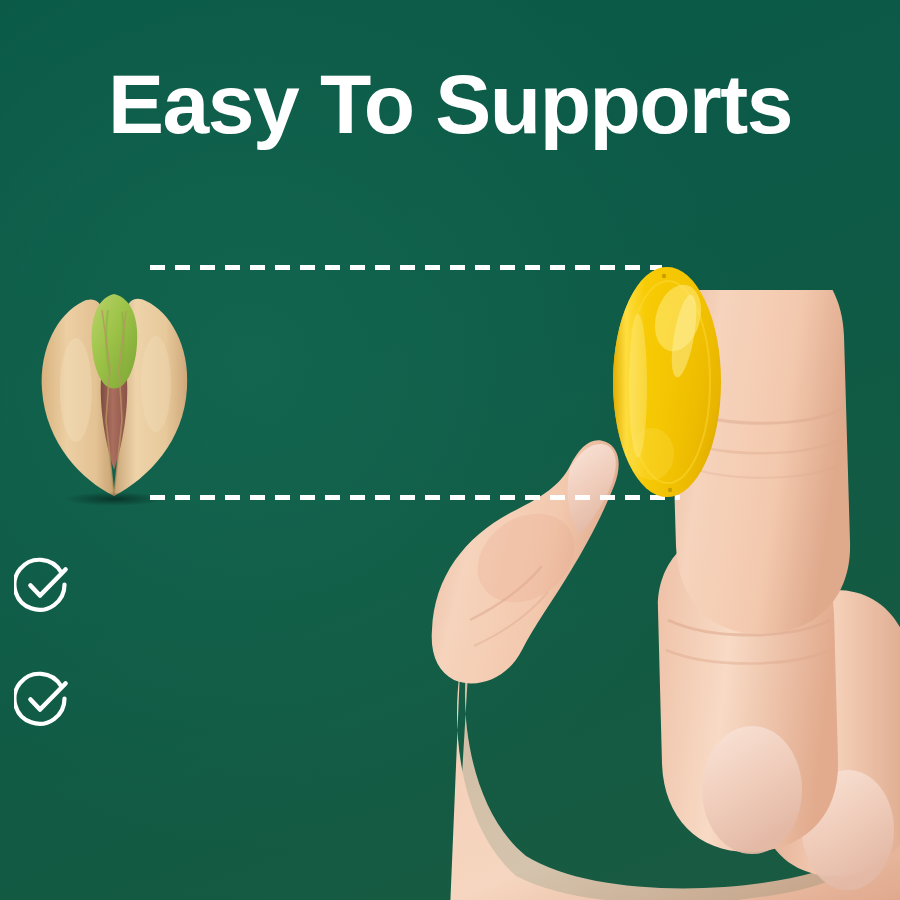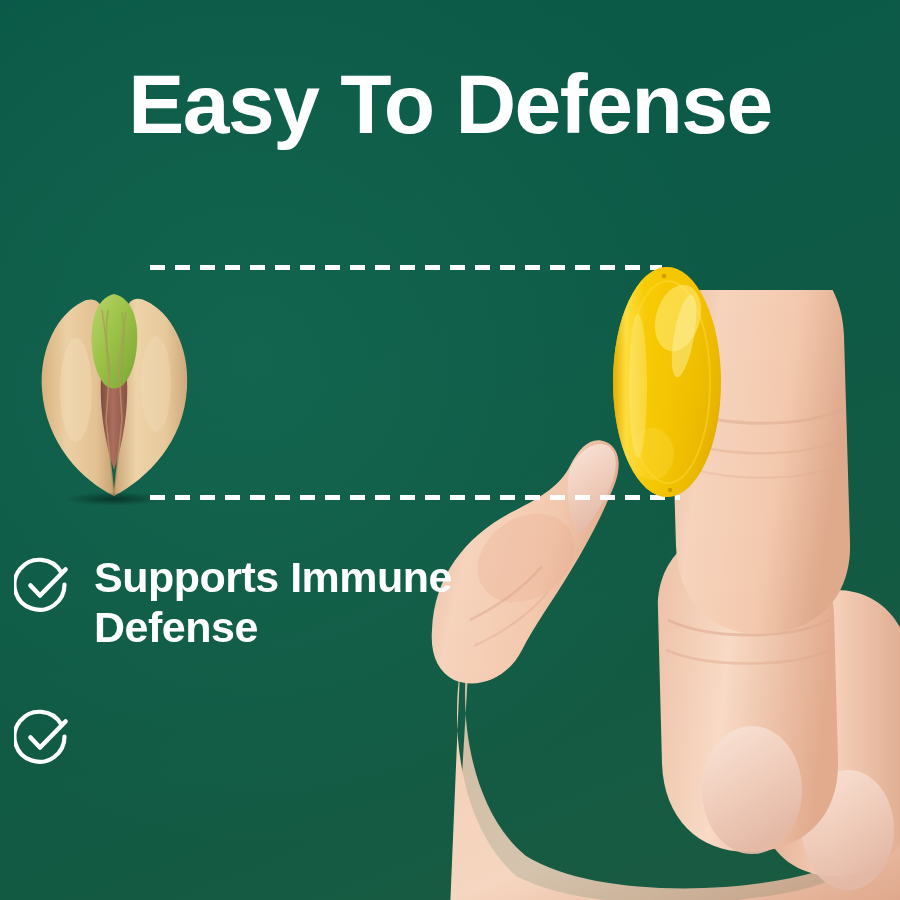--- a/index.html
+++ b/index.html
@@ -105,21 +105,21 @@
     font-weight:700;
     letter-spacing:-0.5px;
     max-width:420px;
   }
 </style>
 </head>
 <body>
 
 <div id="stage">
 
-  <h1 class="headline">Easy To Defense</h1>
+  <h1 class="headline">Easy To Supports</h1>
 
   <div class="dash-line" id="dash-top"></div>
 
   <div class="pistachio-wrap">
     <div class="pistachio-shadow"></div>
     <svg width="156" height="222" viewBox="0 0 156 222">
       <defs>
         <linearGradient id="shellL" x1="0" y1="0" x2="1" y2="0">
           <stop offset="0%" stop-color="#d9b27e"></stop>
           <stop offset="35%" stop-color="#eccfa4"></stop>
@@ -271,21 +271,20 @@
 
   <div class="dash-line" id="dash-bottom"></div>
 
   <div class="benefits">
 
     <div class="benefit">
       <svg class="check-icon" viewBox="0 0 58 58">
         <path d="M47 16 A25 25 0 1 0 50.5 28.5" fill="none" stroke="#ffffff" stroke-width="4.2" stroke-linecap="round"></path>
         <path d="M16.5 29.5 L26 39.5 L51.5 13.5" fill="none" stroke="#ffffff" stroke-width="4.6" stroke-linecap="round" stroke-linejoin="round"></path>
       </svg>
-      <div class="benefit-label">Supports Immune Defense</div>
     </div>
 
     <div class="benefit">
       <svg class="check-icon" viewBox="0 0 58 58">
         <path d="M47 16 A25 25 0 1 0 50.5 28.5" fill="none" stroke="#ffffff" stroke-width="4.2" stroke-linecap="round"></path>
         <path d="M16.5 29.5 L26 39.5 L51.5 13.5" fill="none" stroke="#ffffff" stroke-width="4.6" stroke-linecap="round" stroke-linejoin="round"></path>
       </svg>
     </div>
 
   </div>

